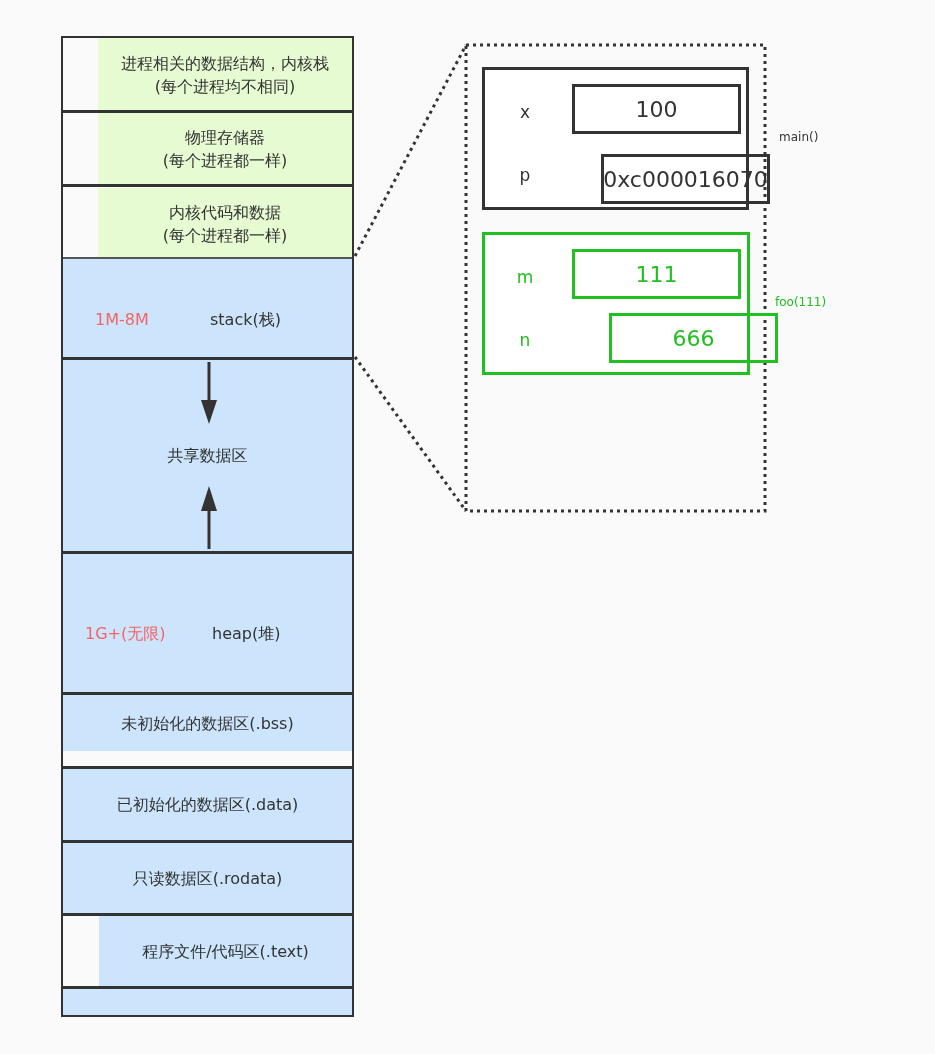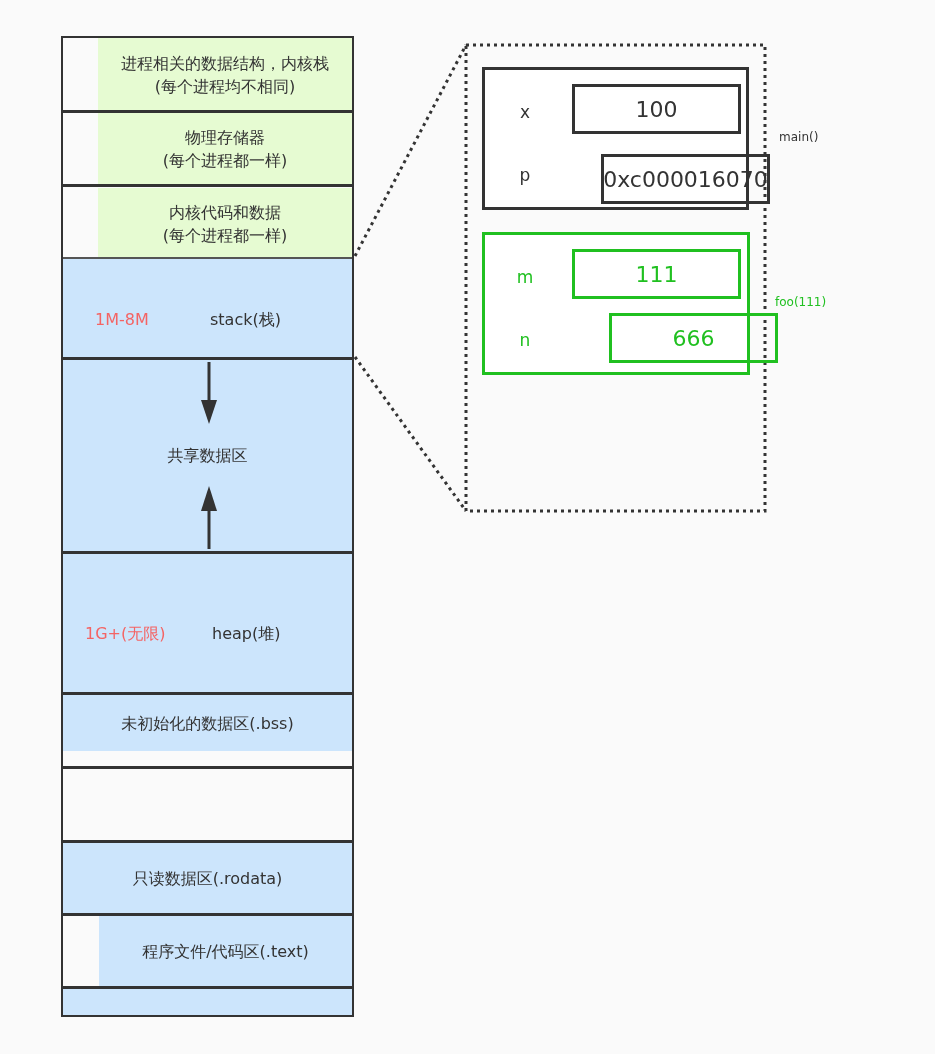--- a/index.html
+++ b/index.html
@@ -74,20 +74,23 @@
     <span class="row2 red" style="left:22px;">1G+(无限)</span>
     <span class="row2" style="left:149px;">heap(堆)</span>
   </div>
   <div class="divider" style="top:654px;"></div>
 
   <div class="seg blue" style="top:657px;height:56px;">
     <span>未初始化的数据区(.bss)</span>
   </div>
   <div class="divider" style="top:728px;"></div>
 
+  <div class="seg blue" style="top:731px;height:71px;">
+    <span>已初始化的数据区(.data)</span>
+  </div>
   <div class="divider" style="top:802px;"></div>
 
   <div class="seg blue" style="top:805px;height:70px;">
     <span>只读数据区(.rodata)</span>
   </div>
   <div class="divider" style="top:875px;"></div>
 
   <div class="seg blue" style="top:878px;height:70px;margin-left:36px;">
     <span>程序文件/代码区(.text)</span>
   </div>

